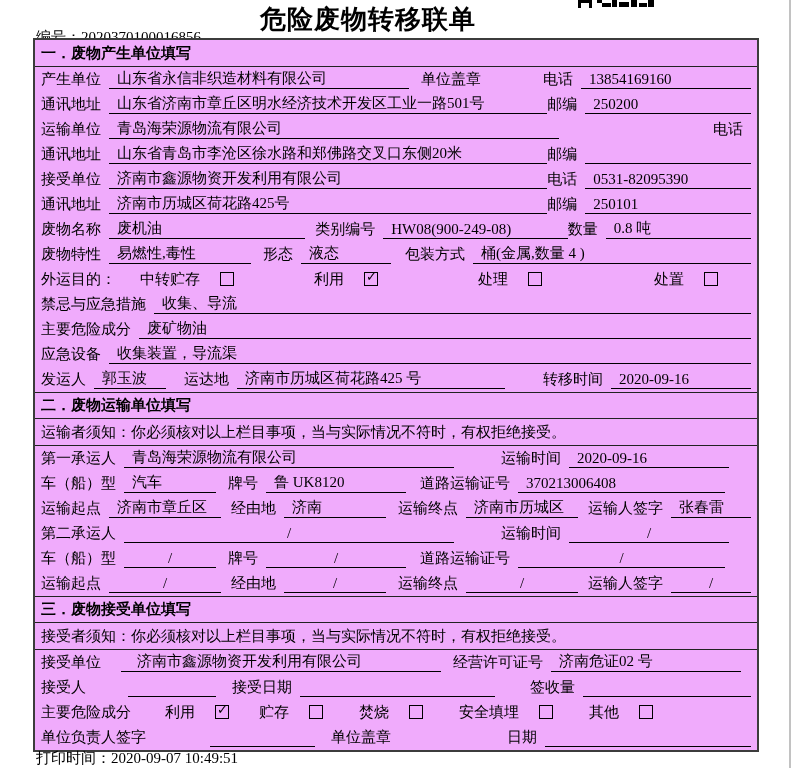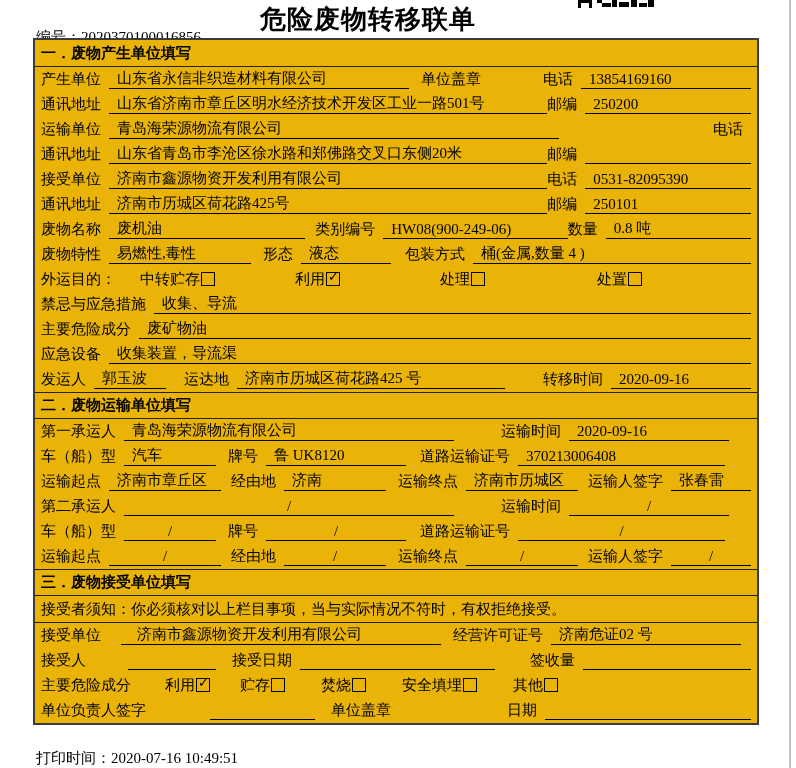--- a/index.html
+++ b/index.html
@@ -7,36 +7,36 @@
        font-family:"Liberation Serif","DejaVu Serif",serif;font-size:15px;}
   .page-edge{position:absolute;left:789px;top:0;width:2px;height:768px;background:#c2c2c2;}
   
   .hdr{position:relative;height:38px;}
   .serial{position:absolute;left:36px;top:28px;white-space:nowrap;}
   .title{position:absolute;left:0;right:60px;top:2px;text-align:center;
          font-size:26px;font-weight:bold;letter-spacing:1px;}
   .qr{position:absolute;left:578px;top:0;height:9px;}
   
   .tbl{position:absolute;left:33px;top:38px;width:726px;border:2px solid #3c3c3c;
-       box-sizing:border-box;background:#eab308;}
+       box-sizing:border-box;background:#f0abfc;}
   .sec{height:27px;display:flex;align-items:center;font-weight:bold;
        padding:0 4px 0 6px;box-sizing:border-box;}
   .sec.bt{border-top:1.5px solid #222;}
   .sec.bb{border-bottom:1.5px solid #222;}
   .note{height:27px;display:flex;align-items:center;padding:0 4px 0 6px;
         border-bottom:1.5px solid #222;box-sizing:border-box;white-space:nowrap;}
   .row{height:25px;display:flex;align-items:flex-end;padding:0 6px 3px 6px;
        box-sizing:border-box;white-space:nowrap;}
   .lbl{flex:none;margin-right:8px;}
   .u{border-bottom:1.2px solid #000;display:inline-block;box-sizing:border-box;
      padding-left:8px;overflow:hidden;}
   .u.f{flex:1;}
   .u.c{text-align:center;padding-left:0;}
   .mla{margin-left:auto;}
-  .opt{display:inline-flex;align-items:center;gap:1px;}
+  .opt{display:inline-flex;align-items:center;gap:20px;}
   .cb{width:12px;height:12px;border:1.2px solid #000;display:inline-block;
       position:relative;flex:none;margin-bottom:1px;}
   .cb.checked::after{content:"\2713";position:absolute;left:1px;top:-3px;
       font-size:13px;line-height:14px;font-family:"DejaVu Sans",sans-serif;}
   .footer{position:absolute;left:36px;top:749px;white-space:nowrap;}
 </style>
 </head>
 <body>
 
 <div class="page-edge"></div>
@@ -101,21 +101,21 @@
     <span class="lbl">通讯地址</span>
     <span class="u" style="width:450px">济南市历城区荷花路425号</span>
     <span class="lbl mla">邮编</span>
     <span class="u" style="width:170px">250101</span>
   </div>
 
   <div class="row">
     <span class="lbl">废物名称</span>
     <span class="u" style="width:200px">废机油</span>
     <span class="lbl" style="margin-left:10px">类别编号</span>
-    <span class="u" style="width:188px">HW08(900-249-06)</span>
+    <span class="u" style="width:188px">HW08(900-249-08)</span>
     <span class="lbl mla">数量</span>
     <span class="u" style="width:148px">0.8 吨</span>
   </div>
 
   <div class="row">
     <span class="lbl">废物特性</span>
     <span class="u" style="width:142px">易燃性,毒性</span>
     <span class="lbl" style="margin-left:12px">形态</span>
     <span class="u" style="width:90px">液态</span>
     <span class="lbl" style="margin-left:14px">包装方式</span>
@@ -160,20 +160,21 @@
   <div class="row">
     <span class="lbl">发运人</span>
     <span class="u" style="width:72px">郭玉波</span>
     <span class="lbl" style="margin-left:18px">运达地</span>
     <span class="u" style="width:268px">济南市历城区荷花路425 号</span>
     <span class="lbl mla">转移时间</span>
     <span class="u" style="width:140px">2020-09-16</span>
   </div>
 
   <div class="sec bt bb">二．废物运输单位填写</div>
+  <div class="note">运输者须知：你必须核对以上栏目事项，当与实际情况不符时，有权拒绝接受。</div>
 
   <div class="row">
     <span class="lbl">第一承运人</span>
     <span class="u" style="width:330px">青岛海荣源物流有限公司</span>
     <span class="lbl mla">运输时间</span>
     <span class="u" style="width:160px;margin-right:22px">2020-09-16</span>
   </div>
 
   <div class="row">
     <span class="lbl">车（船）型</span>
@@ -268,13 +269,13 @@
   <div class="row">
     <span class="lbl">单位负责人签字</span>
     <span class="u" style="width:105px;margin-left:56px"></span>
     <span class="lbl" style="margin-left:16px">单位盖章</span>
     <span class="lbl" style="margin-left:108px">日期</span>
     <span class="u f"></span>
   </div>
 
 </div>
 
-<div class="footer"><span>打印时间：</span><span>2020-07-16 10:49:51</span></div>
+<div class="footer"><span>打印时间：</span><span>2020-09-07 10:49:51</span></div>
 
 </body></html>

